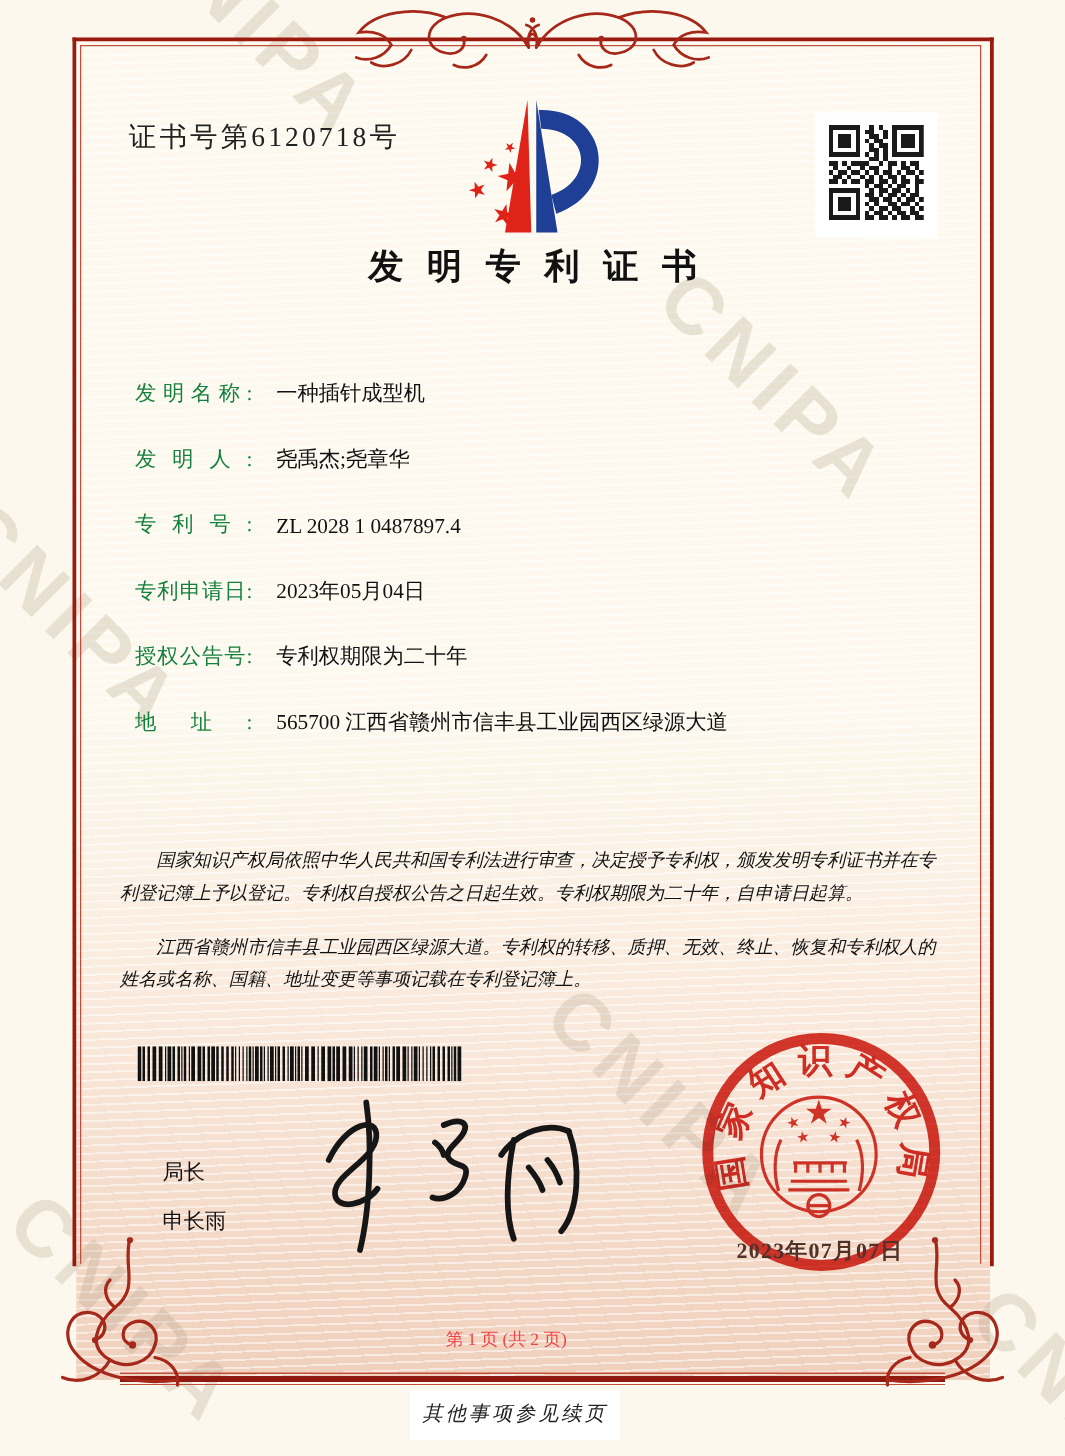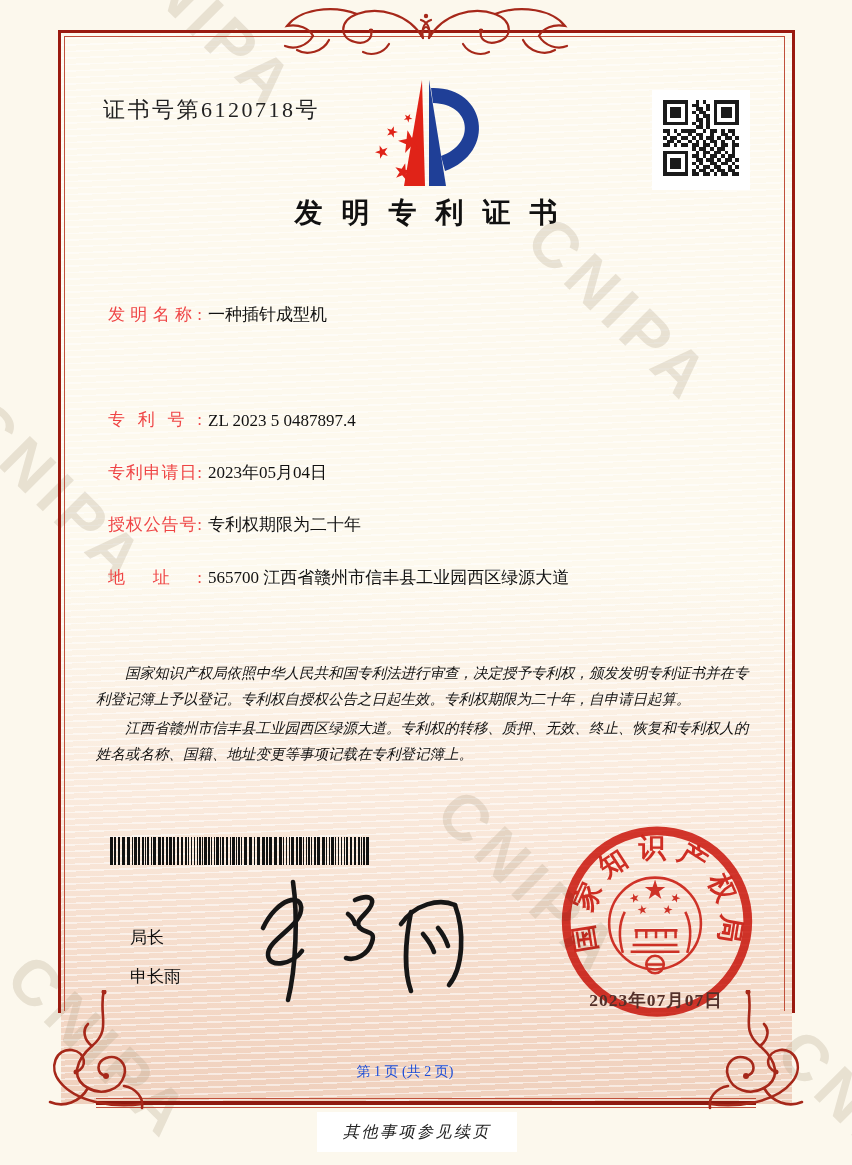--- a/index.html
+++ b/index.html
@@ -29,41 +29,41 @@
   .cert-no{position:absolute;left:103px;top:95px;font-size:22px;letter-spacing:2.5px;color:#222;}
   .logo{position:absolute;left:348px;top:76px;}
   .qr-pad{position:absolute;left:652px;top:90px;width:98px;height:100px;background:#fff;}
   .qr-pad svg{position:absolute;left:11px;top:10px;}
   .title{position:absolute;left:0;width:852px;top:194px;text-align:center;
          font-size:28px;font-weight:700;letter-spacing:19px;text-indent:19px;color:#111;}
 
   
   .frow{position:absolute;left:108px;font-size:17px;color:#111;white-space:nowrap;}
   .flabel{display:inline-block;width:94px;text-align:justify;text-align-last:justify;
-          vertical-align:bottom;color:#ef4444;}
+          vertical-align:bottom;color:#15803d;}
   .fcolon::after{content:":";}
-  .fval{margin-left:6px;}
+  .fval{margin-left:19px;}
   .grant-right{position:absolute;left:322px;top:0;white-space:nowrap;}
 
   
   .paras{position:absolute;left:96px;top:660px;width:664px;}
-  .paras p{margin:0 0 2px 0;font-size:14.5px;line-height:1.82;text-indent:2em;
+  .paras p{margin:16px 0 2px 0;font-size:14.5px;line-height:1.82;text-indent:2em;
            font-style:italic;color:#111;}
 
   
   .barcode{position:absolute;left:110px;top:837px;}
   .signer{position:absolute;left:130px;top:926px;font-family:"Liberation Sans","DejaVu Sans",sans-serif;
           font-size:17px;color:#111;}
   .signer div{margin-bottom:16px;}
   .signature{position:absolute;left:235px;top:872px;}
   .seal{position:absolute;left:552px;top:822px;mix-blend-mode:multiply;}
   .seal-date{position:absolute;left:586px;top:988px;width:140px;text-align:center;
              font-size:17.5px;font-weight:700;color:#53302a;letter-spacing:1px;}
-  .page-num{position:absolute;left:0;width:810px;top:1063px;text-align:center;font-size:14px;color:#1d4ed8;}
-  .cont-box{position:absolute;left:317px;top:1112px;width:200px;height:40px;background:#fff;
+  .page-num{position:absolute;left:0;width:810px;top:1063px;text-align:center;font-size:14px;color:#ef4444;}
+  .cont-box{position:absolute;left:328px;top:1112px;width:168px;height:40px;background:#fff;
             text-align:center;line-height:40px;font-size:16px;font-style:italic;
             letter-spacing:2.5px;color:#222;}
 
   .orn{position:absolute;}
 </style>
 </head>
 <body>
 
 <div class="page">
 
@@ -403,22 +403,25 @@
         <rect x="19" y="20" width="1" height="1" fill="#1a1a1a"></rect>
         <rect x="20" y="20" width="1" height="1" fill="#1a1a1a"></rect>
       </svg>
   </div>
 
   <div class="title">发明专利证书</div>
 
   <div class="frow" style="top:303px">
     <span class="flabel fcolon">发明名称</span><span class="fval">一种插针成型机</span>
   </div>
+  <div class="frow" style="top:356px">
+    <span class="flabel fcolon">发明人</span><span class="fval">尧禹杰;尧章华</span>
+  </div>
   <div class="frow" style="top:408px">
-    <span class="flabel fcolon">专利号</span><span class="fval">ZL 2023 5 0487897.4</span>
+    <span class="flabel fcolon">专利号</span><span class="fval">ZL 2028 1 0487897.4</span>
   </div>
   <div class="frow" style="top:461px">
     <span class="flabel fcolon">专利申请日</span><span class="fval">2023年05月04日</span>
   </div>
   <div class="frow" style="top:513px">
     <span class="flabel fcolon">授权公告号</span><span class="fval">专利权期限为二十年</span>
   </div>
   <div class="frow" style="top:566px">
     <span class="flabel fcolon">地址</span><span class="fval">565700 江西省赣州市信丰县工业园西区绿源大道</span>
   </div>

